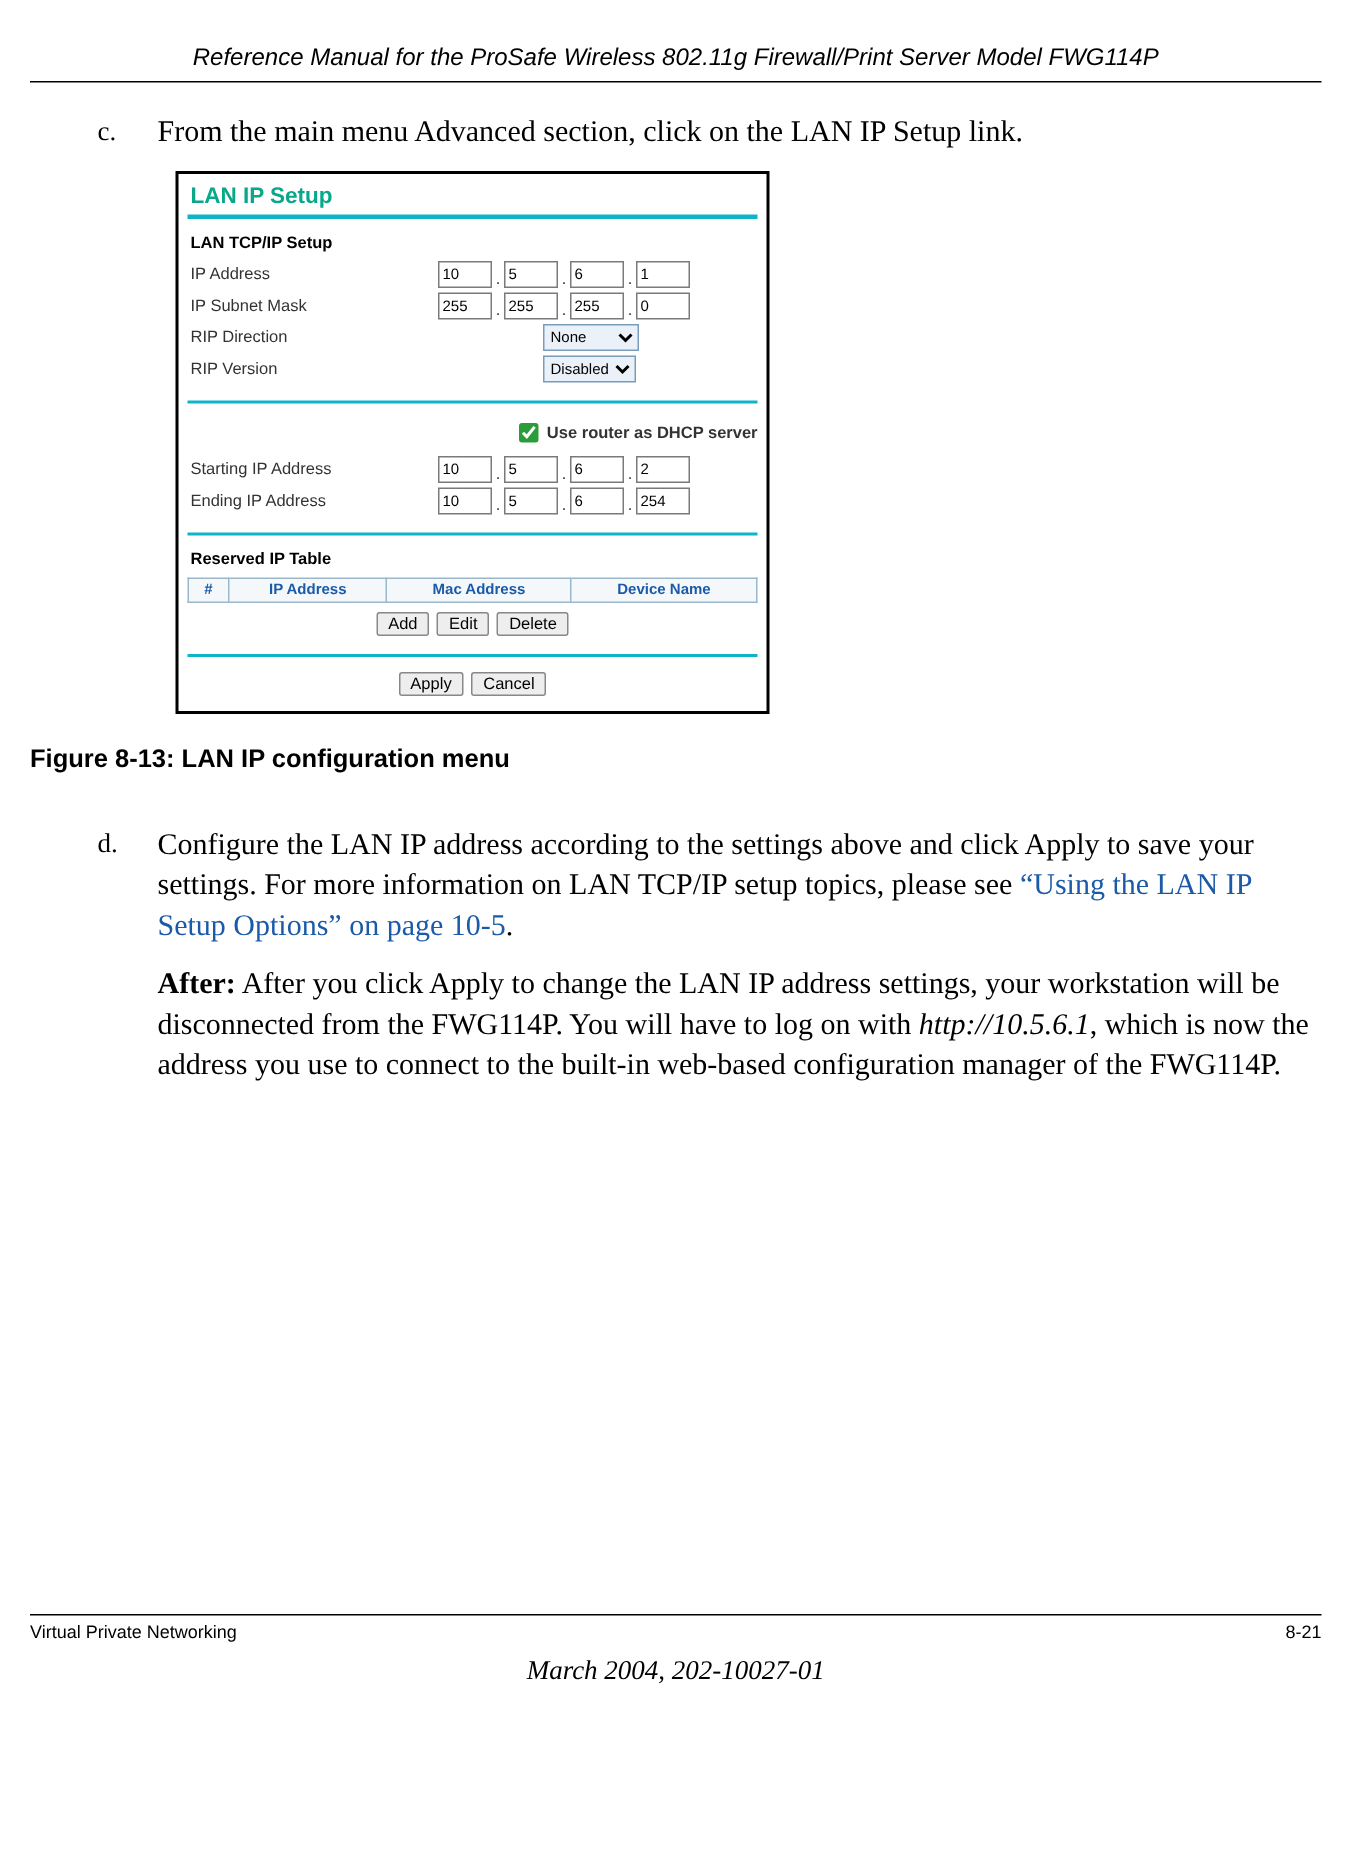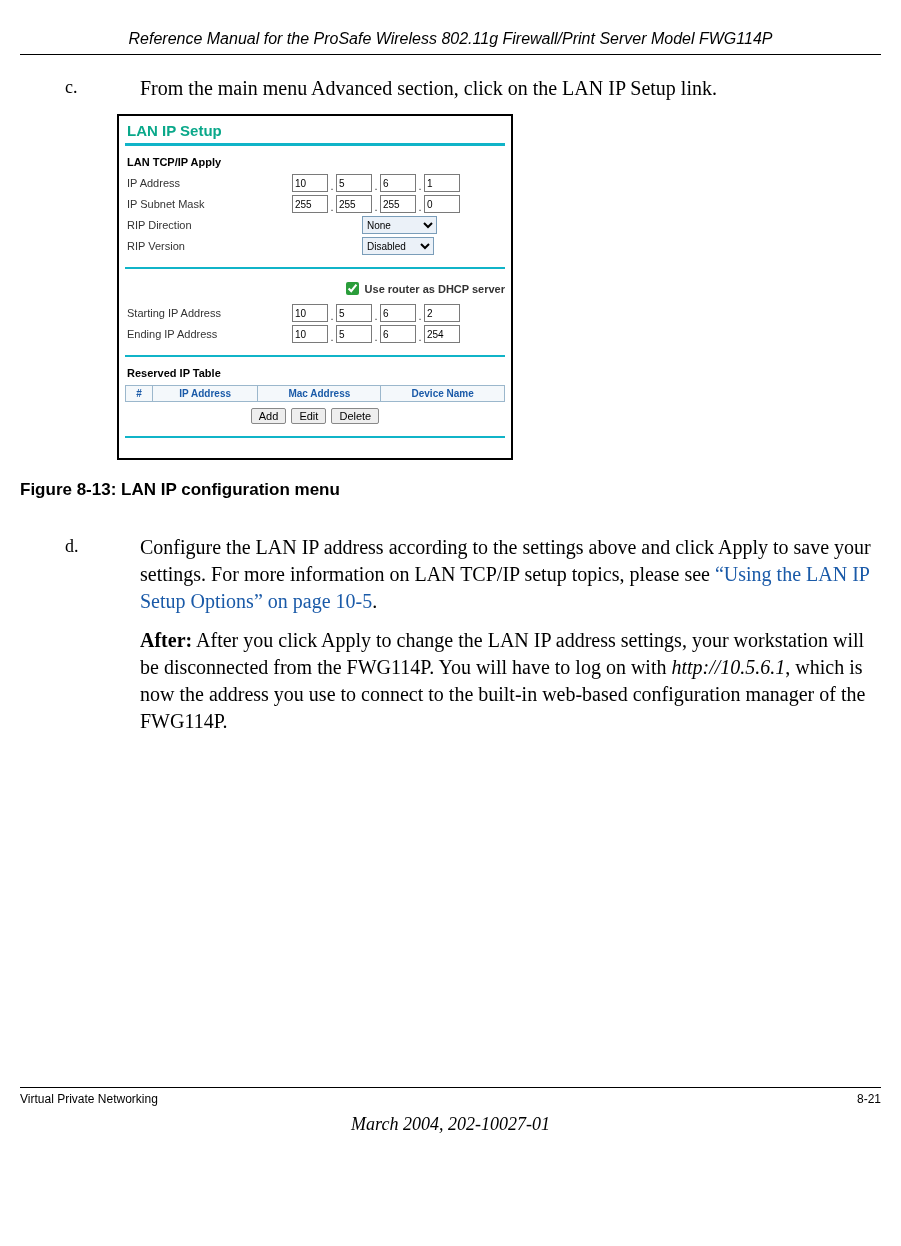--- a/index.html
+++ b/index.html
@@ -32,21 +32,20 @@
   }
   .step-marker {
     width: 40px;
     font-size: 18px;
     line-height: 1.4;
   }
   .step-text {
     flex: 1;
     font-size: 20px;
     line-height: 1.35;
-    margin-left: 35px;
   }
   .figure-wrap {
     margin-left: 85px;
     margin-bottom: 10px;
     padding-left: 12px;
   }
   .fig {
     border: 2px solid #000;
     width: 380px;
     background: #fff;
@@ -172,21 +171,21 @@
 
   <div class="step-row">
     <div class="step-marker">c.</div>
     <div class="step-text">From the main menu Advanced section, click on the LAN IP Setup link.</div>
   </div>
 
   <div class="figure-wrap">
     <div class="fig">
       <div class="fig-title">LAN IP Setup</div>
       <hr class="teal-hr">
-      <div class="section-head">LAN TCP/IP Apply</div>
+      <div class="section-head">LAN TCP/IP Setup</div>
 
       <div class="row">
         <div class="row-label">IP Address</div>
         <input class="ipbox" value="10" style="">
           <span class="dot">.</span>
         <input class="ipbox" value="5" style="">
           <span class="dot">.</span>
         <input class="ipbox" value="6" style="">
           <span class="dot">.</span>
         <input class="ipbox" value="1" style="">
@@ -196,27 +195,27 @@
         <input class="ipbox" value="255" style="">
           <span class="dot">.</span>
         <input class="ipbox" value="255" style="">
           <span class="dot">.</span>
         <input class="ipbox" value="255" style="">
           <span class="dot">.</span>
         <input class="ipbox" value="0" style="">
       </div>
       <div class="row">
         <div class="row-label" style="width:235px">RIP Direction</div>
-        <select class="fig-select" style="width:75px">
+        <select class="fig-select" style="width:64px">
           <option>None</option>
         </select>
       </div>
       <div class="row">
         <div class="row-label" style="width:235px">RIP Version</div>
-        <select class="fig-select" style="width:72px">
+        <select class="fig-select" style="width:62px">
           <option>Disabled</option>
         </select>
       </div>
 
       <hr class="teal-hr-thin">
 
       <div class="check-row">
         <input type="checkbox" checked="" style="">
         <span style="font-weight:bold">Use router as DHCP server</span>
       </div>
@@ -254,20 +253,24 @@
         </tr>
       </tbody>
         </table>
       <div class="btn-row">
         <button class="fig-btn">Add</button>
         <button class="fig-btn">Edit</button>
         <button class="fig-btn">Delete</button>
       </div>
 
       <hr class="teal-hr-thin">
+      <div class="btn-row">
+        <button class="fig-btn">Apply</button>
+        <button class="fig-btn">Cancel</button>
+      </div>
     </div>
   </div>
 
   <div class="caption">Figure 8-13:  LAN IP configuration menu</div>
 
   <div class="step-row">
     <div class="step-marker">d.</div>
     <div class="step-text">
       <span>Configure the LAN IP address according to the settings above and click Apply to save your settings. For more information on LAN TCP/IP setup topics, please see </span><span class="link-text">“Using the LAN IP Setup Options” on page 10-5</span><span>.</span>
       <div style="height:12px"></div>

